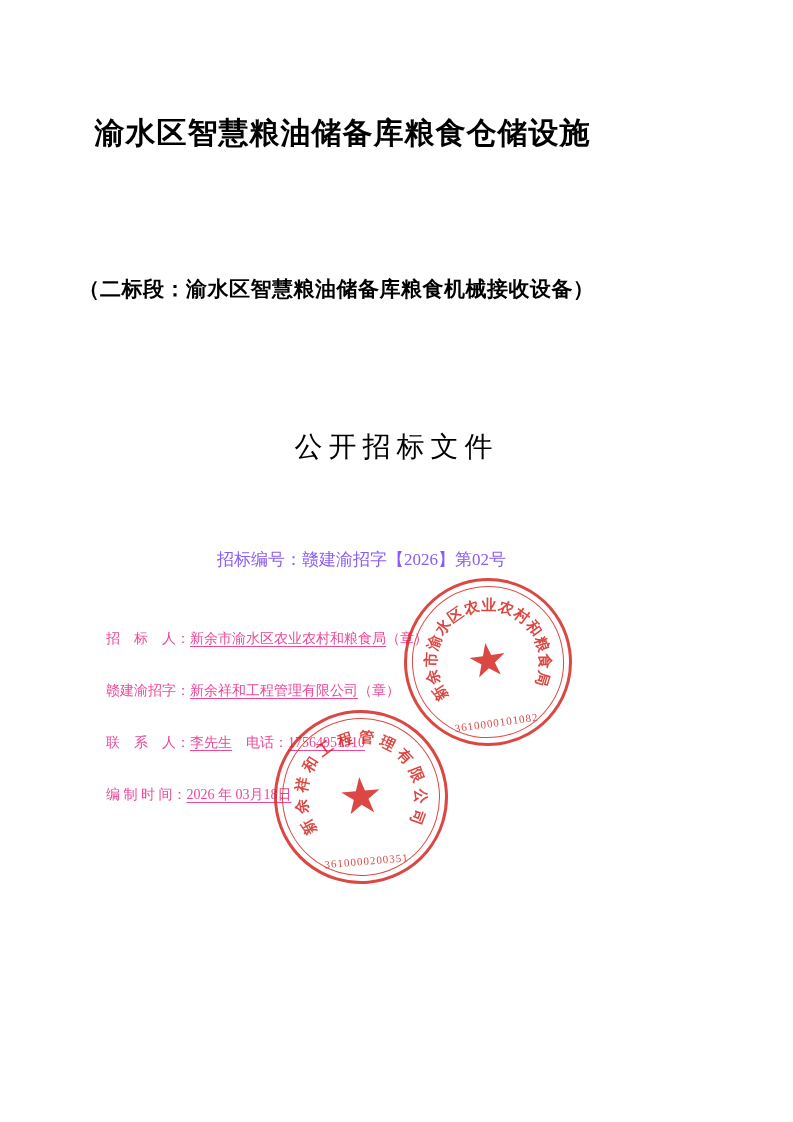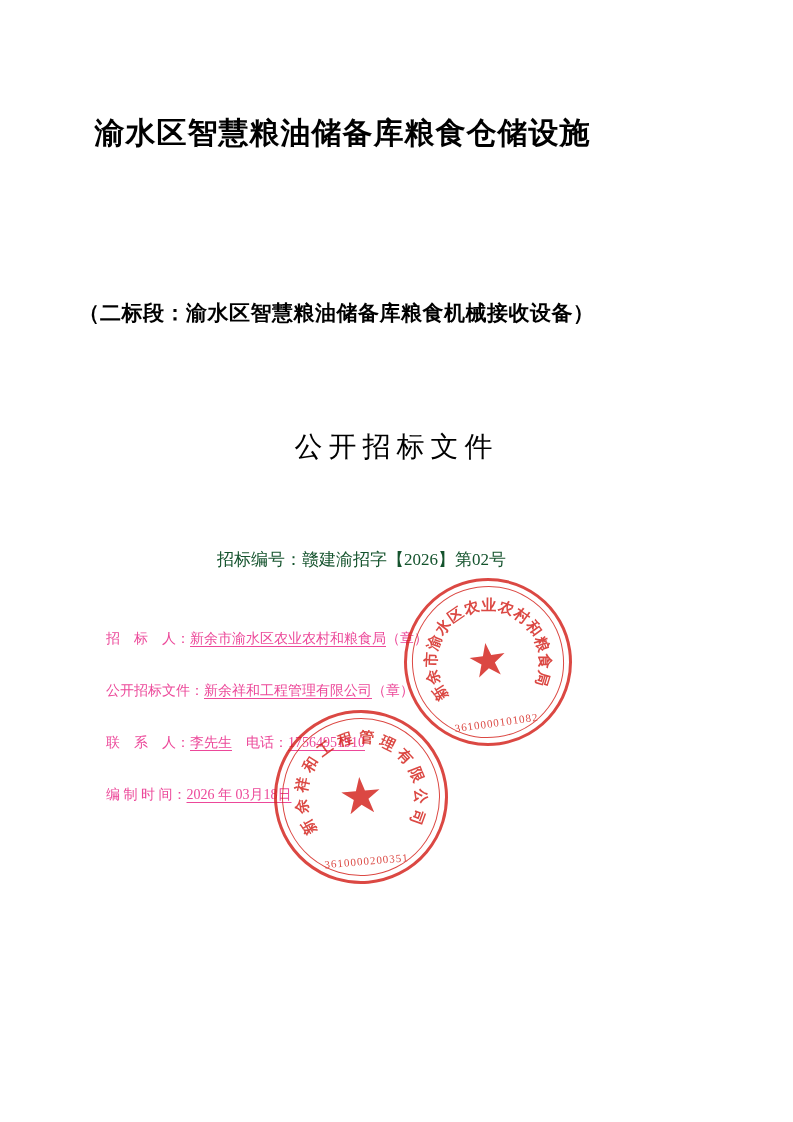--- a/index.html
+++ b/index.html
@@ -41,42 +41,41 @@
   .subtitle {
     position: absolute;
     top: 275px;
     left: 0;
     width: 673px;
     text-align: center;
     font-size: 21px;
     font-weight: bold;
     letter-spacing: 0.5px;
     color: #000;
-    margin-top: 24px;
   }
 
   .doc-type {
     position: absolute;
     top: 428px;
     left: 0;
     width: 793px;
     text-align: center;
     font-size: 28px;
     letter-spacing: 6px;
     color: #000;
   }
 
   .doc-number {
     position: absolute;
     top: 548px;
     left: 0;
     width: 723px;
     text-align: center;
     font-size: 17px;
-    color: #14532d;
+    color: #8b5cf6;
   }
 
   
   .fields {
     position: absolute;
     top: 624px;
     left: 106px;
     width: 600px;
   }
   .field-row {
@@ -179,21 +178,21 @@
   <div class="doc-number">招标编号：赣建渝招字【2026】第02号</div>
 
   <div class="fields">
 
     <div class="field-row">
       <span class="label">招　标　人：</span><span class="val">新余市渝水区农业农村和粮食局</span><span class="plain">（章）</span>
     </div>
 
 
     <div class="field-row">
-      <span class="label">公开招标文件：</span><span class="val">新余祥和工程管理有限公司</span><span class="plain">（章）</span>
+      <span class="label">赣建渝招字：</span><span class="val">新余祥和工程管理有限公司</span><span class="plain">（章）</span>
     </div>
 
     <div class="field-row">
       <span class="label">联　系　人：</span><span class="val">李先生</span><span class="gap-sm"></span><span class="label">电话：</span><span class="val">17564951910</span>
     </div>
 
     <div class="field-row tight">
       <span class="label">编 制 时 间：</span><span class="val">2026 年 03月18日</span>
     </div>
 

